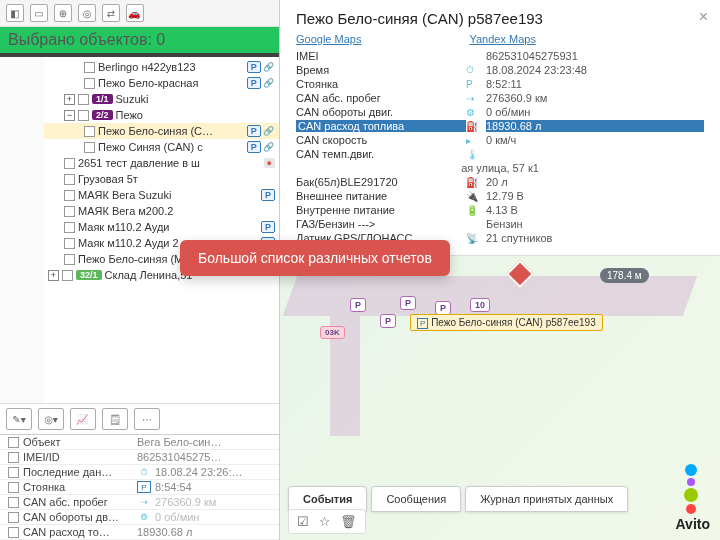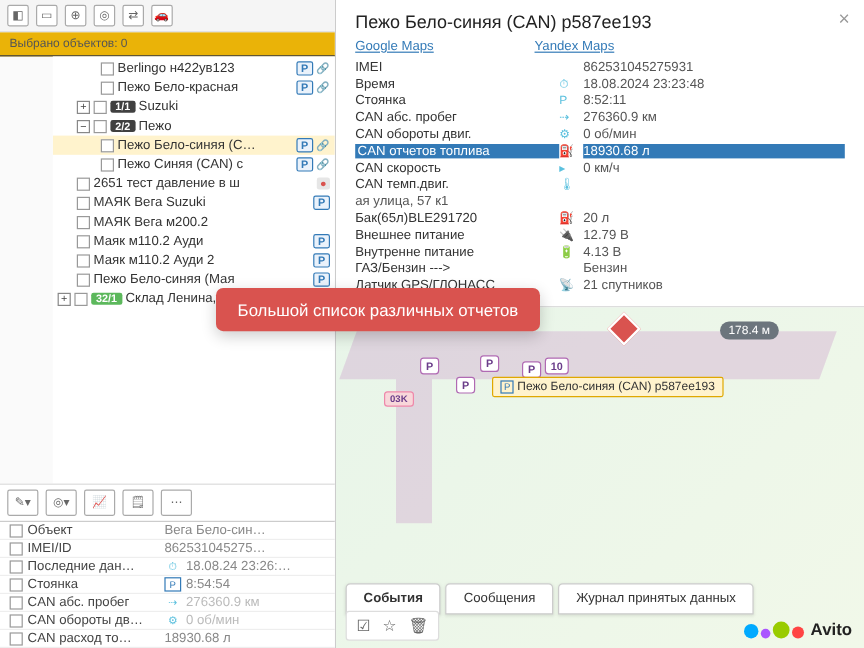--- a/index.html
+++ b/index.html
@@ -1,68 +1,68 @@
 <!DOCTYPE html>
 <html><head>
 <meta charset="utf-8">
 <style>
 * { box-sizing: border-box; margin: 0; padding: 0; font-family: Arial, sans-serif; }
 body { width: 720px; height: 540px; overflow: hidden; background: #fff; position: relative; font-size: 11px; color: #333; }
 .container { display: flex; height: 100%; }
 .left-panel { width: 280px; border-right: 1px solid #ccc; display: flex; flex-direction: column; background: #fafafa; }
 .toolbar { display: flex; gap: 6px; padding: 4px 6px; border-bottom: 1px solid #ddd; background: #f5f5f5; }
 .tb-icon { width: 18px; height: 18px; border: 1px solid #aaa; border-radius: 2px; display: flex; align-items: center; justify-content: center; cursor: pointer; background: #fff; font-size: 10px; color: #666; }
-.sel-bar { padding: 4px 8px; font-size: 10px; color: #555; background: #eab308; border-bottom: 1px solid #404040; }
+.sel-bar { padding: 4px 8px; font-size: 16px; color: #555; background: #22c55e; border-bottom: 4px solid #404040; }
 .tree { flex: 1; overflow-y: auto; padding: 2px 0; background: #fff; margin-left: 44px; }
 .tree-row { display: flex; align-items: center; padding: 2px 4px; gap: 3px; white-space: nowrap; }
 .tree-row.lvl0 { padding-left: 4px; }
 .tree-row.lvl1 { padding-left: 20px; }
 .tree-row.lvl2 { padding-left: 40px; }
 .tree-row.sel { background: #fff3cd; }
 .cb { width: 11px; height: 11px; border: 1px solid #999; background: #fff; flex-shrink: 0; }
 .exp { width: 11px; height: 11px; border: 1px solid #888; display: flex; align-items: center; justify-content: center; font-size: 9px; color: #444; cursor: pointer; flex-shrink: 0; background: #fff; }
-.badge { background: #404040; color: #fff; padding: 0 4px; border-radius: 2px; font-size: 9px; font-weight: bold; }
+.badge { background: #701a75; color: #fff; padding: 0 4px; border-radius: 2px; font-size: 9px; font-weight: bold; }
 .badge.g { background: #5cb85c; }
 .pill { background: #e6e6e6; border-radius: 2px; padding: 0 3px; font-size: 9px; color: #666; }
 .pill.p { color: #337ab7; border: 1px solid #337ab7; background: #eaf2fb; font-weight: bold; }
 .pill.red { color: #d9534f; }
 .lnk { font-size: 9px; color: #999; flex-shrink: 0; }
 .tree-label { overflow: hidden; text-overflow: ellipsis; flex: 1; min-width: 0; }
 .bot-tools { display: flex; gap: 6px; padding: 4px 6px; border-top: 1px solid #ddd; background: #fff; }
 .bot-tools .tb-icon { width: 26px; height: 22px; }
 .lower-panel { border-top: 1px solid #ccc; background: #fff; }
 .kv { display: flex; padding: 1px 8px; border-bottom: 1px solid #eee; align-items: center; gap: 4px; }
 .kv .k { width: 110px; color: #444; overflow: hidden; text-overflow: ellipsis; white-space: nowrap; }
 .kv .v { flex: 1; color: #888; overflow: hidden; text-overflow: ellipsis; white-space: nowrap; }
 .kv .mini { width: 14px; height: 12px; font-size: 9px; display: flex; align-items: center; justify-content: center; color: #5bc0de; }
 .kv .mini.p { border: 1px solid #337ab7; color: #337ab7; font-size: 8px; padding: 0 2px; }
 .right-panel { flex: 1; display: flex; flex-direction: column; position: relative; }
 .detail-card { background: #fff; padding: 10px 16px; border-bottom: 1px solid #ddd; position: relative; z-index: 2; }
 .dc-title { font-size: 15px; font-weight: normal; margin-bottom: 6px; color: #222; }
 .close-x { position: absolute; top: 8px; right: 12px; font-size: 16px; color: #999; cursor: pointer; }
-.maplinks { display: flex; gap: 84px; margin-bottom: 4px; }
+.maplinks { display: flex; gap: 108px; margin-bottom: 4px; }
 .maplinks a { color: #337ab7; text-decoration: underline; font-size: 11px; }
 .drow { display: flex; padding: 1px 0; align-items: center; }
 .drow .dk { width: 170px; color: #333; }
 .drow .di { width: 20px; font-size: 10px; color: #5bc0de; }
 .drow .dv { flex: 1; color: #555; }
 .drow.hl .dk { background: #337ab7; color: #fff; padding-left: 2px; }
 .drow.hl .dv { background: #337ab7; color: #fff; }
 .map-area { flex: 1; background: linear-gradient(135deg, #e8f5e9, #f1f8e9); position: relative; overflow: hidden; }
 .map-marker { position: absolute; background: #fff; border: 1px solid #b06ab3; border-radius: 3px; padding: 1px 4px; font-size: 9px; color: #6b3d8a; font-weight: bold; }
 .map-label { position: absolute; background: #fff3cd; border: 1px solid #e0a800; padding: 2px 6px; font-size: 10px; border-radius: 2px; }
 .dist-badge { position: absolute; background: #6c757d; color: #fff; padding: 2px 7px; border-radius: 10px; font-size: 10px; }
 .red-marker { position: absolute; width: 20px; height: 20px; background: #d9534f; border: 2px solid #fff; transform: rotate(45deg); }
 .tabs-row { position: absolute; bottom: 28px; left: 8px; right: 8px; display: flex; gap: 4px; z-index: 3; }
 .tab { background: #fff; border: 1px solid #ccc; border-radius: 4px 4px 0 0; padding: 6px 14px; font-size: 11px; cursor: pointer; box-shadow: 0 1px 3px rgba(0,0,0,0.1); }
 .tab.active { font-weight: bold; }
 .tab-tools { position: absolute; bottom: 6px; left: 8px; display: flex; gap: 10px; z-index: 3; background: #fff; padding: 4px 8px; border: 1px solid #ddd; border-radius: 3px; }
 .tab-tools span { font-size: 13px; color: #666; cursor: pointer; }
 .callout { position: absolute; top: 240px; left: 180px; background: #d9534f; color: #fff; padding: 10px 18px; font-size: 14px; border-radius: 6px; box-shadow: 0 4px 12px rgba(0,0,0,0.2); z-index: 10; }
-.avito { position: absolute; bottom: 8px; right: 10px; z-index: 5; display: flex; align-items: flex-end; gap: 2px; }
+.avito { position: absolute; bottom: 8px; right: 10px; z-index: 5; display: flex; align-items: center; gap: 2px; flex-direction: column; }
 .avito .d { width: 10px; height: 10px; border-radius: 50%; }
 .avito .d1 { background: #0af; width: 12px; height: 12px; }
 .avito .d2 { background: #f44; }
 .avito .d3 { background: #9c0; width: 14px; height: 14px; }
 .avito .d4 { background: #a5f; width: 8px; height: 8px; }
 .avito .t { margin-left: 4px; font-size: 14px; font-weight: bold; color: #222; }
 .road { position: absolute; background: rgba(200,140,200,0.3); }
 </style>
 </head>
 <body>
@@ -115,20 +115,24 @@
           <span class="pill p">P</span>
           <span class="lnk">🔗</span>
         </div>
         <div class="tree-row lvl1">
           <span class="cb"></span>
           <span class="tree-label">2651 тест давление в ш</span>
           <span class="pill red">●</span>
         </div>
         <div class="tree-row lvl1">
           <span class="cb"></span>
+          <span class="tree-label">Грузовая 5т</span>
+        </div>
+        <div class="tree-row lvl1">
+          <span class="cb"></span>
           <span class="tree-label">МАЯК Вега Suzuki</span>
           <span class="pill p">P</span>
         </div>
         <div class="tree-row lvl1">
           <span class="cb"></span>
           <span class="tree-label">МАЯК Вега м200.2</span>
         </div>
         <div class="tree-row lvl1">
           <span class="cb"></span>
           <span class="tree-label">Маяк м110.2 Ауди</span>
@@ -229,35 +233,35 @@
             <span class="dk">CAN абс. пробег</span>
             <span class="di">⇢</span>
             <span class="dv">276360.9 км</span>
           </div>
           <div class="drow">
             <span class="dk">CAN обороты двиг.</span>
             <span class="di">⚙</span>
             <span class="dv">0 об/мин</span>
           </div>
           <div class="drow hl">
-            <span class="dk">CAN отчетов топлива</span>
+            <span class="dk">CAN расход топлива</span>
             <span class="di">⛽</span>
             <span class="dv">18930.68 л</span>
           </div>
           <div class="drow">
             <span class="dk">CAN скорость</span>
             <span class="di">▸</span>
             <span class="dv">0 км/ч</span>
           </div>
           <div class="drow">
             <span class="dk">CAN темп.двиг.</span>
             <span class="di">🌡</span>
           </div>
           <div class="drow" style="justify-content: flex-end;">
-            <span class="dv" style="text-align: left;">ая улица, 57 к1</span>
+            <span class="dv" style="text-align: center;">ая улица, 57 к1</span>
           </div>
           <div class="drow">
             <span class="dk">Бак(65л)BLE291720</span>
             <span class="di">⛽</span>
             <span class="dv">20 л</span>
           </div>
           <div class="drow">
             <span class="dk">Внешнее питание</span>
             <span class="di">🔌</span>
             <span class="dv">12.79 В</span>
@@ -280,21 +284,21 @@
         </div>
     </div>
     <div class="map-area">
       <div class="road" style="top:20px;left:10px;width:400px;height:40px;transform:skewX(-20deg);"></div>
       <div class="road" style="top:60px;left:50px;width:30px;height:120px;"></div>
       <div class="red-marker" style="top:8px;left:230px;"></div>
       <div class="dist-badge" style="top:12px;left:320px;">178.4 м</div>
       <div class="map-marker" style="top:42px;left:70px;">P</div>
       <div class="map-marker" style="top:40px;left:120px;">P</div>
       <div class="map-marker" style="top:45px;left:155px;">P</div>
-      <div class="map-marker" style="top:42px;left:174px;">10</div>
+      <div class="map-marker" style="top:42px;left:190px;">10</div>
       <div class="map-marker" style="top:58px;left:100px;">P</div>
       <div class="map-label" style="top:58px;left:130px;">
         <span style="color:#337ab7;border:1px solid #337ab7;padding:0 2px;font-size:8px;">P</span>
         <span>Пежо Бело-синяя (CAN) р587ее193</span>
       </div>
       <div class="map-marker" style="top:70px;left:40px;background:#f8d7da;border-color:#e8a; font-size:8px;">03K</div>
     </div>
     <div class="tabs-row">
       <div class="tab active">События</div>
       <div class="tab">Сообщения</div>

